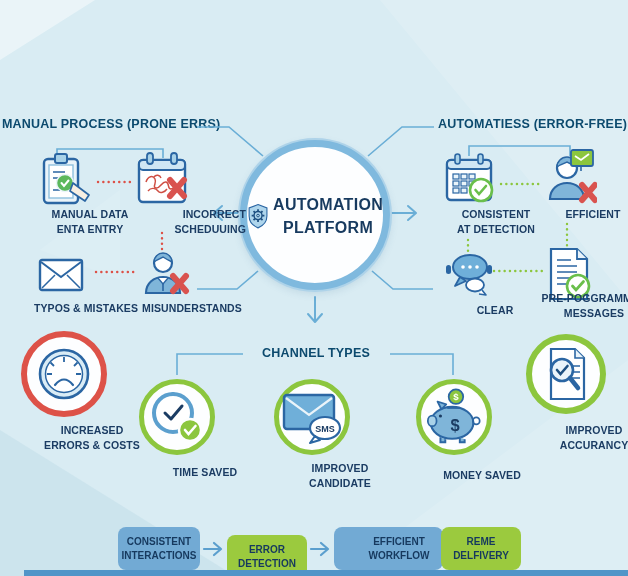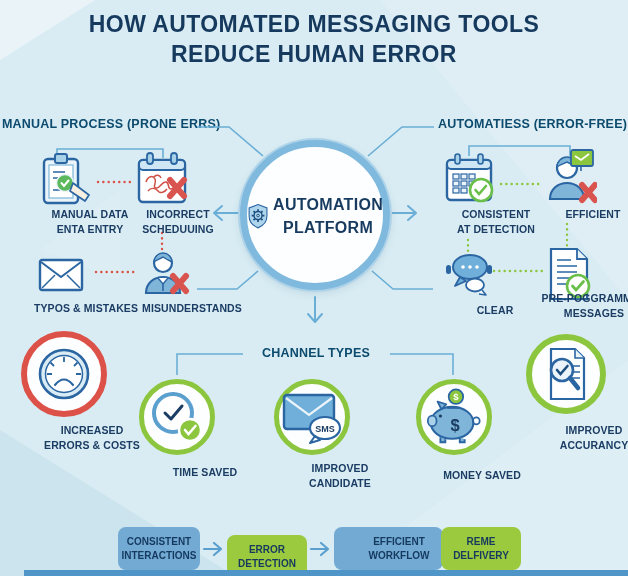--- a/index.html
+++ b/index.html
@@ -40,24 +40,20 @@
 <div id="stage">
 
   <svg class="bgpoly" width="628" height="576">
     <polygon points="0,0 95,0 0,60" fill="rgba(255,255,255,0.45)"></polygon>
     <polygon points="380,0 628,0 628,300" fill="rgba(255,255,255,0.14)"></polygon>
     <polygon points="0,430 0,576 235,576" fill="rgba(173,207,223,0.28)"></polygon>
     <polygon points="628,360 628,576 340,576" fill="rgba(255,255,255,0.12)"></polygon>
     <polygon points="40,250 120,190 120,280" fill="rgba(255,255,255,0.10)"></polygon>
   </svg>
 
-  <div class="title">
-    <div>HOW AUTOMATED MESSAGING TOOLS</div>
-    <div>REDUCE HUMAN ERROR</div>
-  </div>
 
   <div class="sec-h" style="left:2px; top:117px;">MANUAL PROCESS (PRONE ERRS)</div>
   <div class="sec-h" style="left:438px; top:117px;">AUTOMATIESS (ERROR-FREE)</div>
   <div class="sec-h" style="left:246px; top:346px; width:140px; text-align:center;">CHANNEL TYPES</div>
 
   <svg class="connectors" width="628" height="576">
     <g stroke="#6aaed6" stroke-width="1.6" fill="none">
       <path d="M197 127 H229 L263 156"></path>
       <path d="M434 127 H402 L368 156"></path>
       <path d="M57 158 V149 H163 V158"></path>
@@ -196,21 +192,21 @@
     <path d="M32 3 v10 h10" fill="#e8f3fa" stroke="#2b66a3" stroke-width="1.8"></path>
     <path d="M12 14 h14 M12 20 h20 M12 26 h20 M12 32 h20 M12 38 h12" stroke="#2b66a3" stroke-width="1.5"></path>
     <circle cx="33" cy="40" r="11" fill="#fff" stroke="#6abf4b" stroke-width="2.6"></circle>
     <path d="M27.5 40 l3.5 4 l7.5 -8.5" stroke="#6abf4b" stroke-width="2.8" fill="none" stroke-linecap="round"></path>
   </svg>
 
   <div class="lbl" style="left:2px;  top:207px;">
     <div>MANUAL DATA</div>
       <div>ENTA ENTRY</div>
   </div>
-  <div class="lbl" style="left:90px; top:207px;">
+  <div class="lbl" style="left:98px; top:207px;text-align:right;">
     <div>INCORRECT</div>
       <div>SCHEDUUING</div>
   </div>
   <div class="lbl" style="left:-2px; top:301px;">TYPOS &amp; MISTAKES</div>
   <div class="lbl" style="left:104px; top:301px;">MISUNDERSTANDS</div>
 
   <div class="lbl" style="left:408px; top:207px;">
     <div>CONSISTENT</div>
       <div>AT DETECTION</div>
   </div>

